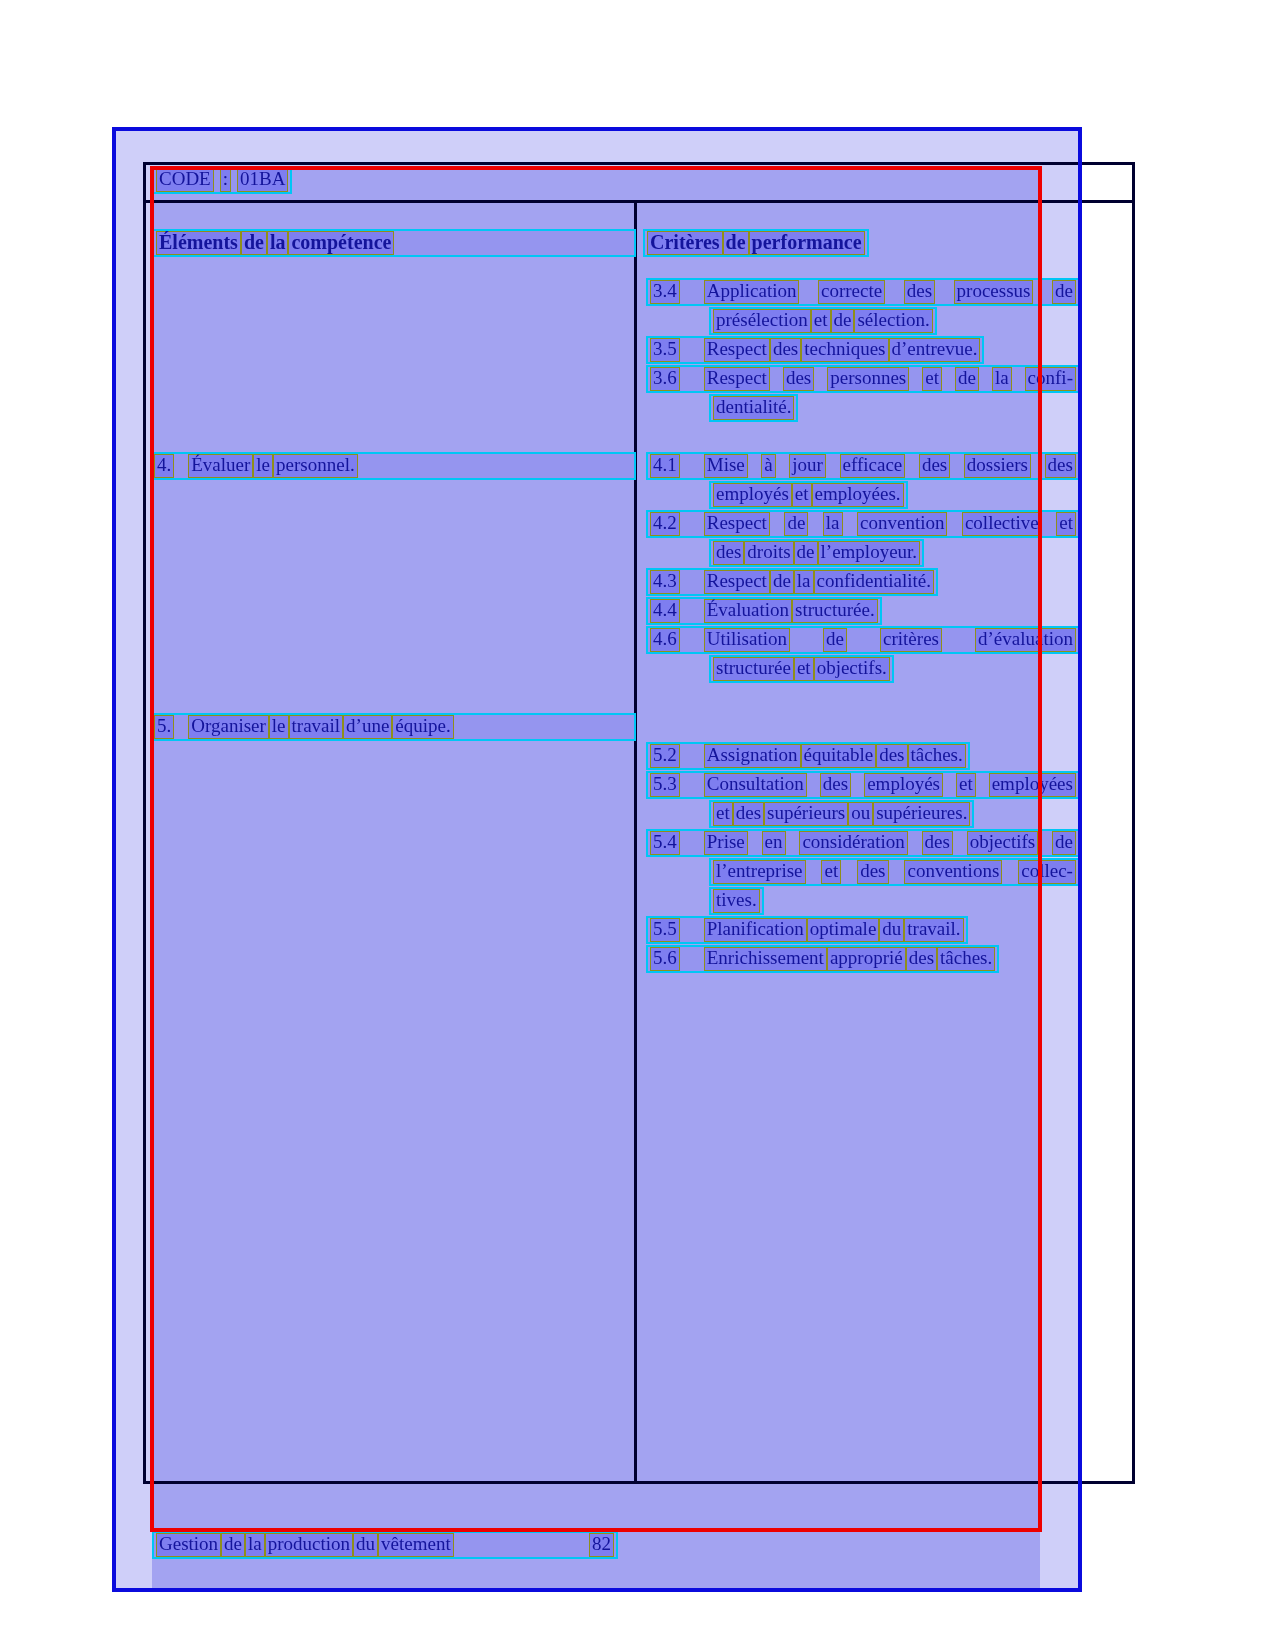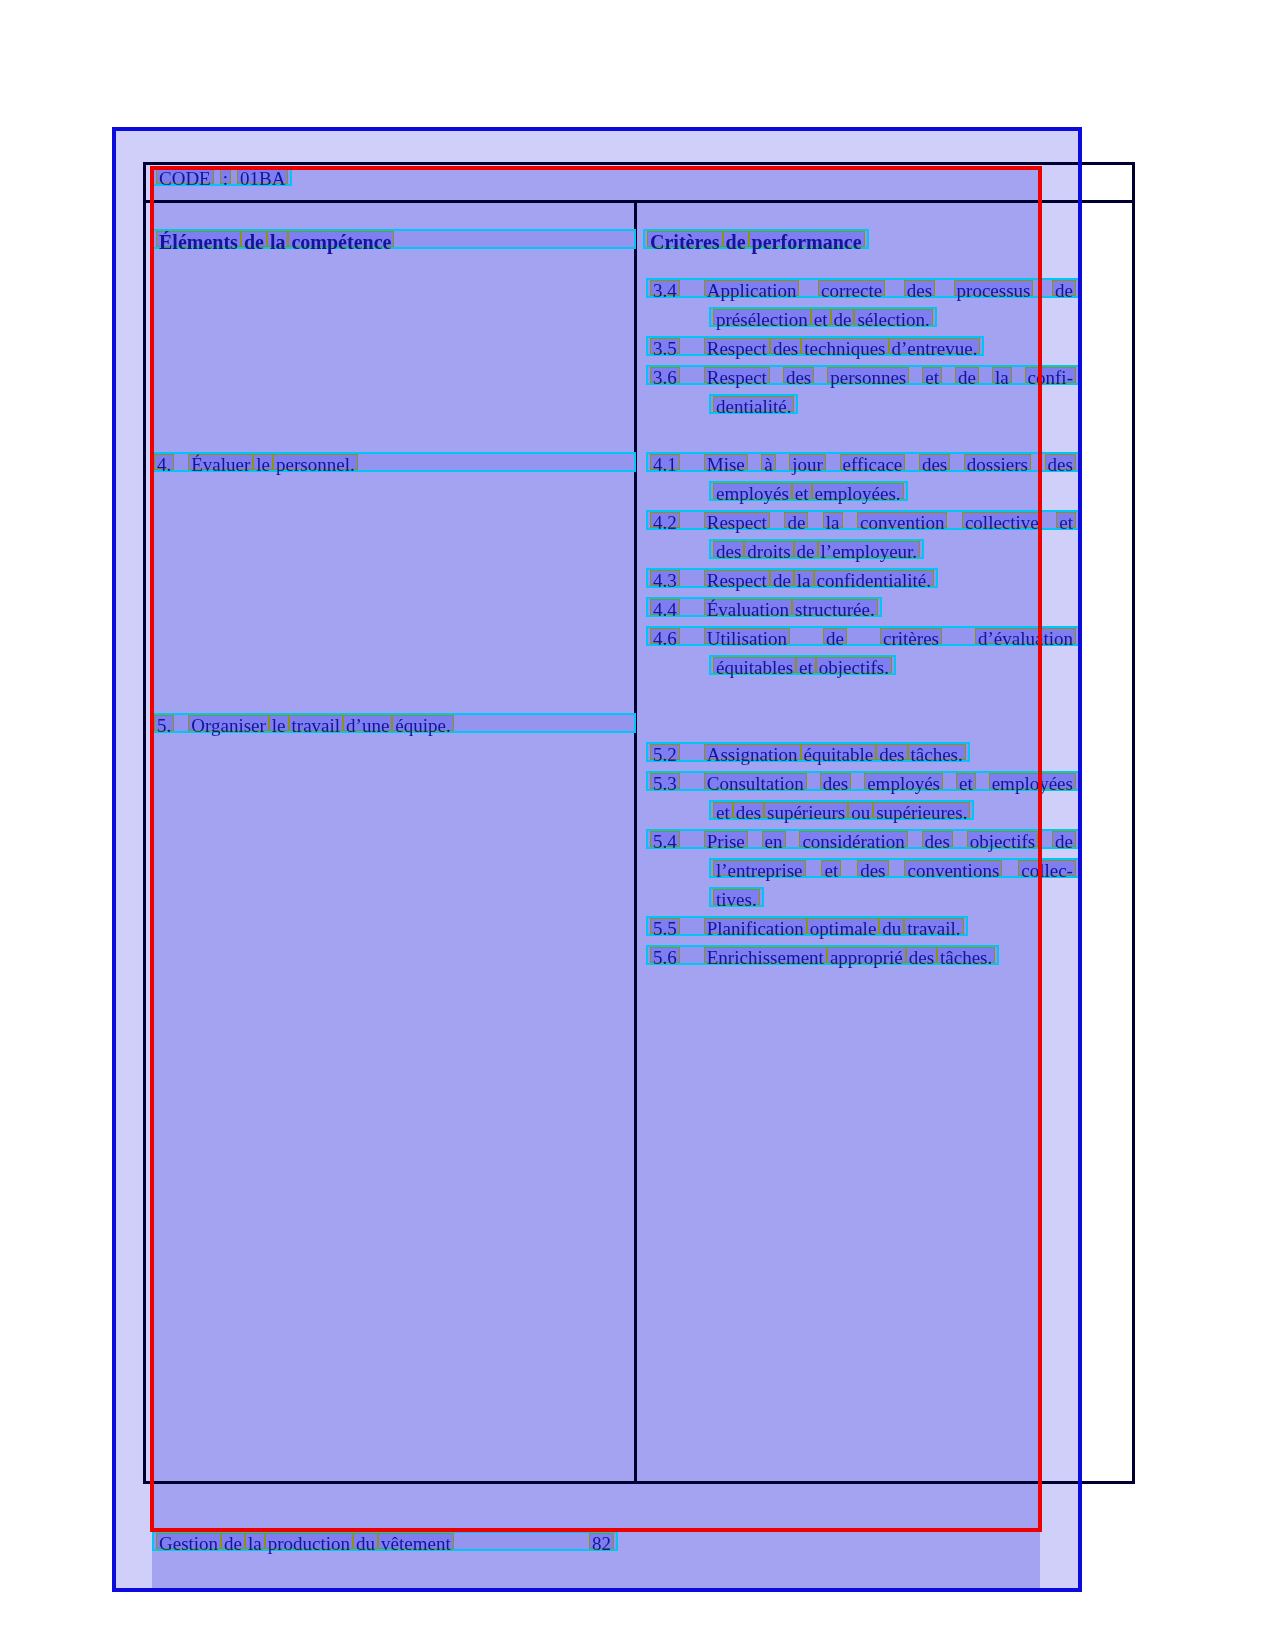--- a/index.html
+++ b/index.html
@@ -24,21 +24,21 @@
   .blue-fill{left:112px;top:127px;width:970px;height:1465px;background:var(--outer-fill);z-index:0;}
   .purple-region{left:152px;top:168px;width:888px;height:1420px;background:var(--region-fill);z-index:1;}
   .table-outer{left:143px;top:162px;width:992px;height:1322px;border:3px solid var(--table-border);z-index:2;background:transparent;}
   .row-divider{left:143px;top:200px;width:992px;height:3px;background:var(--table-border);z-index:2;}
   .col-divider{left:634px;top:203px;width:3px;height:1281px;background:var(--table-border);z-index:2;}
   #lines{position:absolute;left:0;top:0;width:100%;height:100%;z-index:3;}
   .red-box{left:150px;top:166px;width:892px;height:1366px;border:4px solid var(--red-border);z-index:5;background:transparent;}
   .blue-border{left:112px;top:127px;width:970px;height:1465px;border:4px solid var(--outer-border);z-index:6;background:transparent;}
 
   .ocr-line{
-    position:absolute;display:flex;align-items:stretch;height:20px;
+    position:absolute;display:flex;align-items:stretch;height:28px;
     border:2px solid var(--line-border);background:var(--line-fill);
     box-sizing:border-box;padding:0 2px;z-index:3;
   }
   .ocr-line .words{display:flex;gap:0;flex:1;min-width:0;}
   .ocr-line.justify .words{justify-content:space-between;gap:0;}
   .ocr-word{
     display:inline-block;background:var(--word-fill);
     border:1px solid var(--word-border);color:var(--text);
     font:19px/20px "Liberation Serif", serif;padding:0 2px;white-space:nowrap;
   }
@@ -188,21 +188,21 @@
         <span class="ocr-word num">4.6</span>
         <span class="words">
           <span class="ocr-word">Utilisation</span>
           <span class="ocr-word">de</span>
           <span class="ocr-word">critères</span>
           <span class="ocr-word">d’évaluation</span>
         </span>
       </div>
       <div class="ocr-line" style="left: 709px; top: 655px;">
         <span class="words">
-          <span class="ocr-word">équitables</span>
+          <span class="ocr-word">structurée</span>
           <span class="ocr-word">et</span>
           <span class="ocr-word">objectifs.</span>
         </span>
       </div>
       <div class="ocr-line" style="left: 150px; top: 713px; width: 486px;">
         <span class="ocr-word num" style="margin-right: 14px;">5.</span>
         <span class="words">
           <span class="ocr-word">Organiser</span>
           <span class="ocr-word">le</span>
           <span class="ocr-word">travail</span>

